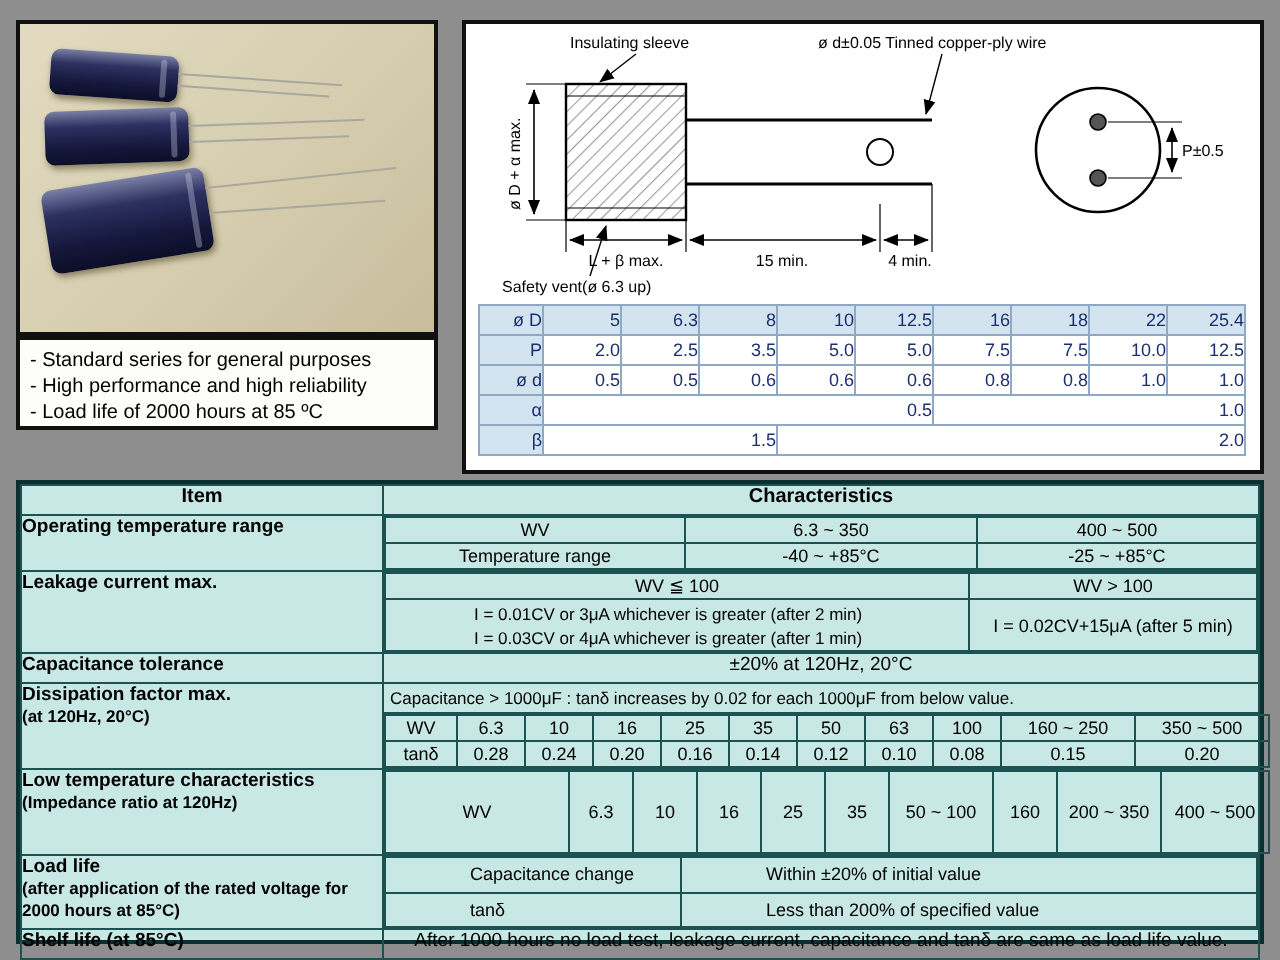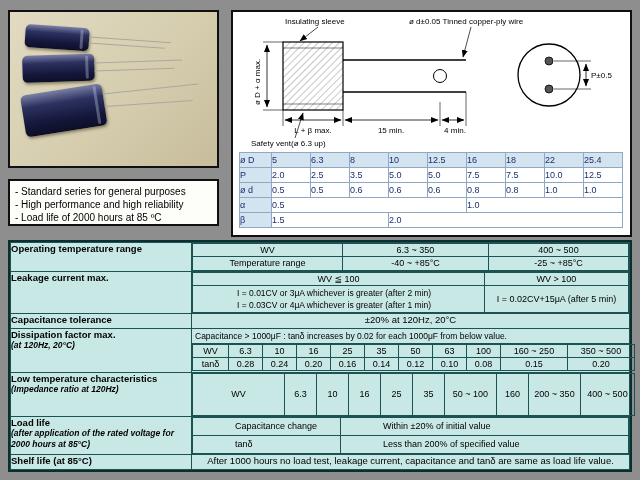--- a/index.html
+++ b/index.html
@@ -12,39 +12,39 @@
          background:linear-gradient(135deg,#e2dbc2 0%,#d5cdae 55%,#c7bd9d 100%);overflow:hidden;}
   .capwrap{position:absolute;}
   .cap{position:absolute;border-radius:5px;
        background:linear-gradient(180deg,#7b80a6 0%,#2c3160 30%,#14173a 72%,#0c0e28 100%);
        box-shadow:1px 2px 3px rgba(70,60,30,.55);}
   .cap .band{position:absolute;right:6px;top:2px;bottom:2px;width:3px;
              background:rgba(205,210,235,.35);border-radius:2px;}
   .wire{position:absolute;height:1px;background:#a8a89e;}
 
   
-  #features{left:8px;top:179px;width:211px;height:47px;background:#fdfdfa;
+  #features{left:8px;top:168px;width:211px;height:47px;background:#fdfdfa;
             padding:4px 5px;font-size:10px;line-height:13px;}
 
   
   #diagram{left:231px;top:10px;width:401px;height:227px;background:#ffffff;}
   #drawing{position:absolute;left:0;top:2px;}
   #drawing text{fill:#000;font-family:"Liberation Sans",sans-serif;}
   #dimtable{position:absolute;left:6px;top:140px;border-collapse:collapse;table-layout:fixed;}
-  #dimtable td{border:1px solid #8fa9c4;height:14px;font-size:9px;text-align:left;
+  #dimtable td{border:1px solid #8fa9c4;height:14px;font-size:9px;text-align:right;
                color:#1c2f6e;padding:0;background:#fff;}
   #dimtable td.h{background:#d3e4f0;}
 
   
   #chars{left:8px;top:240px;width:624px;height:232px;background:#c8e8e6;border-color:#0b2e2e;}
   table.main{width:100%;height:100%;border-collapse:collapse;table-layout:fixed;}
   table.main>tbody>tr>td,table.main>tbody>tr>th{border:1px solid #1d5252;padding:0;vertical-align:top;}
   th.hd{font-size:10px;font-weight:bold;text-align:center;vertical-align:middle;}
   td.item{font-size:9.5px;font-weight:bold;padding:2px 4px;vertical-align:middle;line-height:11px;}
-  td.item .sub2{font-size:8.5px;font-style:italic;}
+  td.item .sub2{font-size:8.5px;}
   td.simple{font-size:9.5px;padding:2px 4px;vertical-align:middle;text-align:center;}
   table.sub{width:100%;height:100%;border-collapse:collapse;table-layout:fixed;}
   table.sub td{border:1px solid #1d5252;font-size:9px;text-align:center;vertical-align:middle;
                padding:0 2px;height:12px;}
   table.sub td.lefttext{text-align:left;padding-left:42px;}
   .small{font-size:8.5px;}
   .formula{font-size:8.5px;line-height:12px;padding:0 2px;text-align:left;}
   .note{font-size:8.5px;padding:1px 3px;border-bottom:1px solid #1d5252;height:12px;line-height:12px;}
 </style>
 </head>
@@ -188,20 +188,24 @@
   </table>
 </div>
 
 <div class="box" id="chars">
 <table class="main">
   <colgroup>
         <col style="width:181px">
         <col>
       </colgroup>
   <tbody>
+  <tr>
+    <th class="hd" style="height:14px">Item</th>
+    <th class="hd">Characteristics</th>
+  </tr>
 
   <tr>
     <td class="item" style="height:26px">
             <div>Operating temperature range</div>
           </td>
     <td>
       <table class="sub">
               <colgroup>
                 <col style="width:150px">
                 <col style="width:146px">

